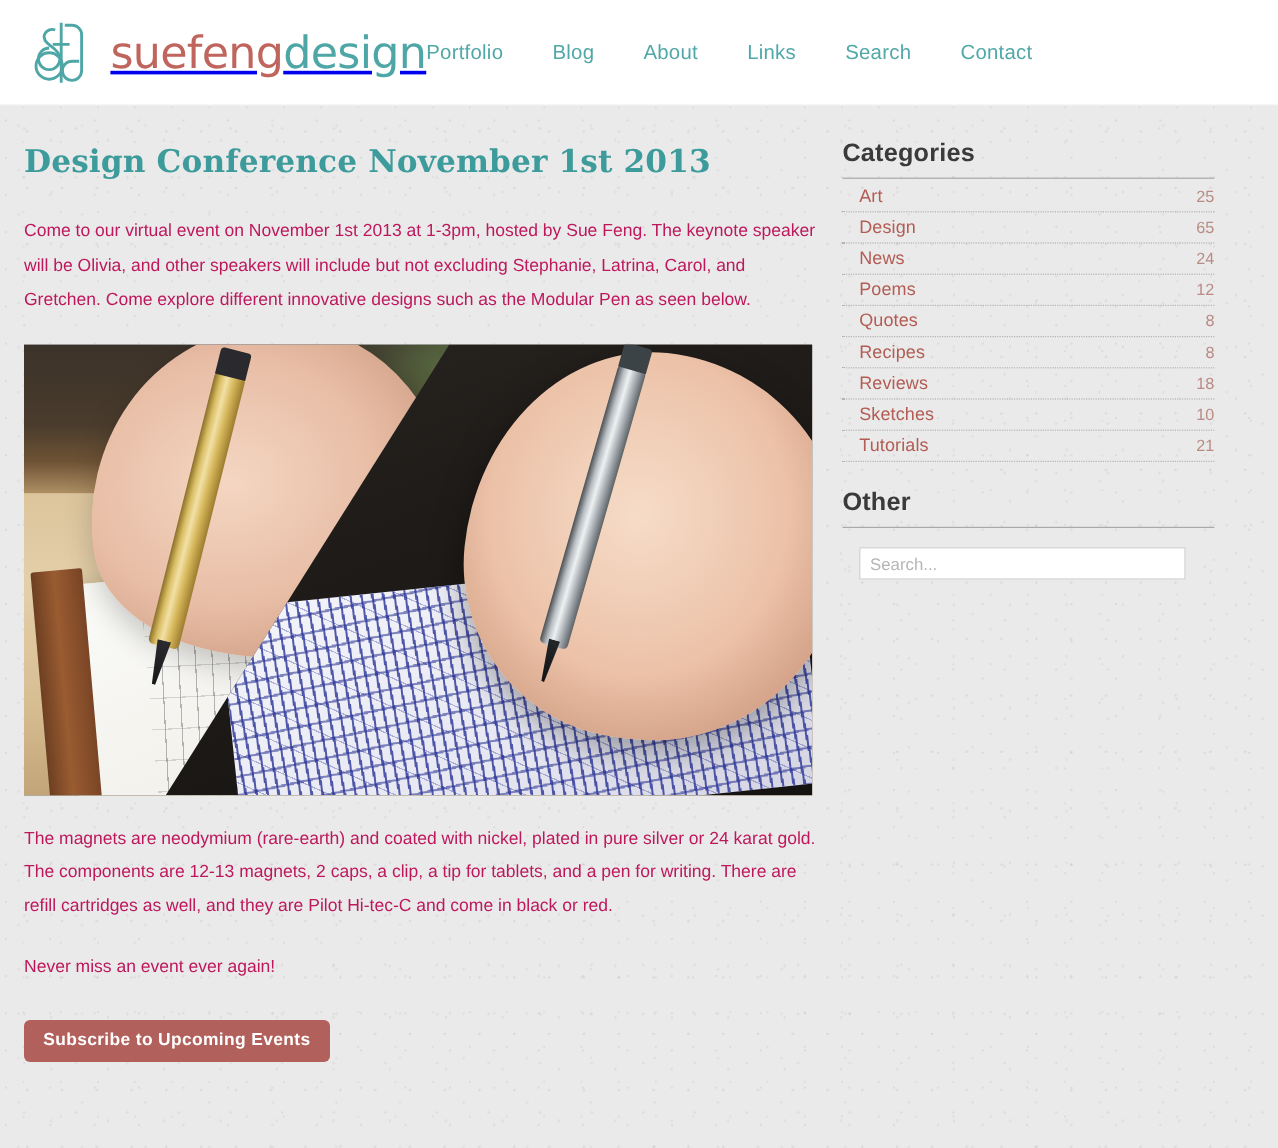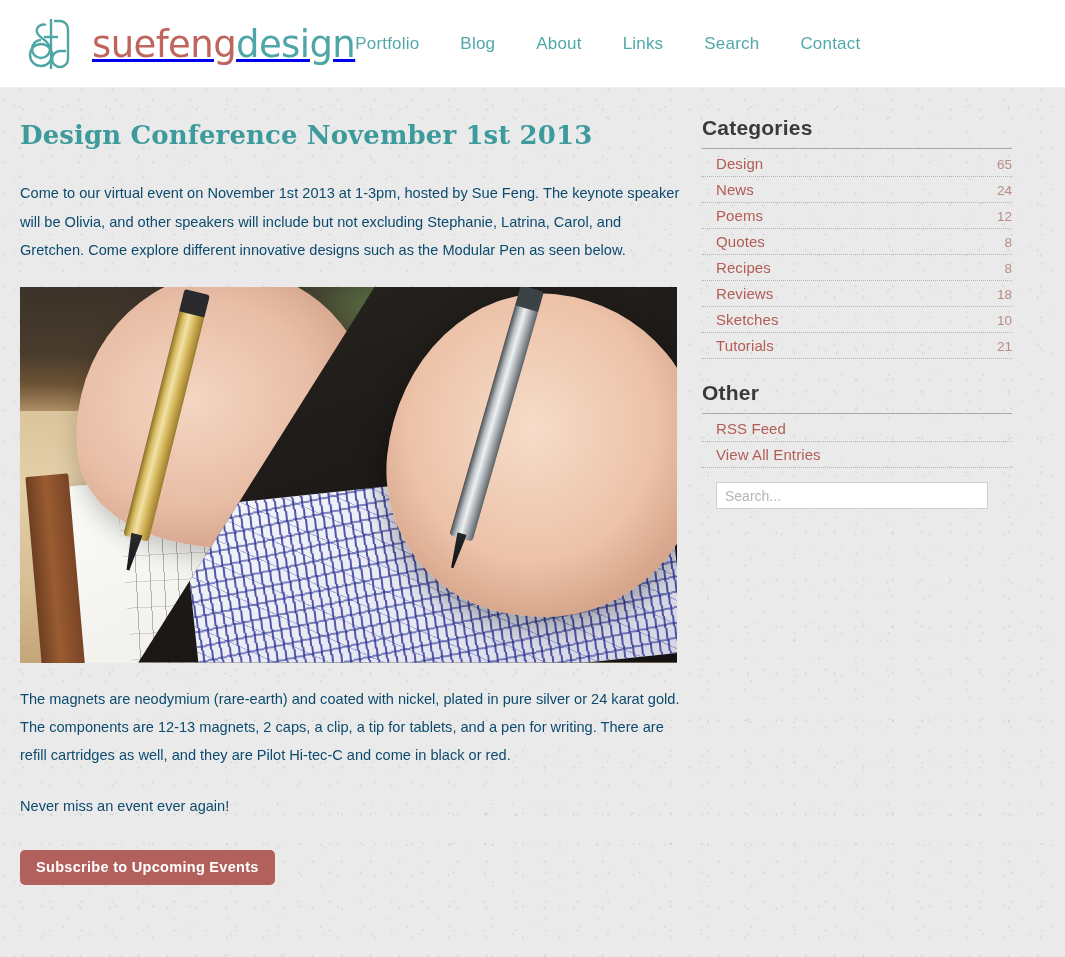--- a/index.html
+++ b/index.html
@@ -79,21 +79,21 @@
     font-family: "DejaVu Serif", serif;
     font-size: 26px;
     font-weight: 700;
     letter-spacing: .1px;
     line-height: 1.2;
     margin-bottom: 28px;
   }
   .post-para {
     font-size: 14.6px;
     line-height: 1.95;
-    color: #0c4a6e;
+    color: #be185d;
     margin-bottom: 22px;
   }
   .post-figure { margin: 0 0 22px 0; width: 657px; height: 376px; overflow: hidden; }
 
   .photo {
     position: relative;
     width: 100%; height: 100%;
     background: #2a2622;
     overflow: hidden;
   }
@@ -306,20 +306,24 @@
     <p class="post-para">Never miss an event ever again!</p>
 
     <button class="btn-subscribe">Subscribe to Upcoming Events</button>
   </main>
 
   <aside class="sidebar">
 
     <h2 class="side-heading">Categories</h2>
     <ul class="side-list">
       <li class="side-row">
+        <a class="side-link" href="#">Art</a>
+        <span class="side-count">25</span>
+      </li>
+      <li class="side-row">
         <a class="side-link" href="#">Design</a>
         <span class="side-count">65</span>
       </li>
       <li class="side-row">
         <a class="side-link" href="#">News</a>
         <span class="side-count">24</span>
       </li>
       <li class="side-row">
         <a class="side-link" href="#">Poems</a>
         <span class="side-count">12</span>
@@ -342,24 +346,16 @@
       </li>
       <li class="side-row">
         <a class="side-link" href="#">Tutorials</a>
         <span class="side-count">21</span>
       </li>
     </ul>
 
     <div class="side-block-gap"></div>
 
     <h2 class="side-heading">Other</h2>
-    <ul class="side-list">
-      <li class="side-row">
-        <a class="side-link" href="#">RSS Feed</a>
-      </li>
-      <li class="side-row">
-        <a class="side-link" href="#">View All Entries</a>
-      </li>
-    </ul>
 
     <input class="side-search" type="text" placeholder="Search..." style="">
   </aside>
 </div>
 
 </body></html>

